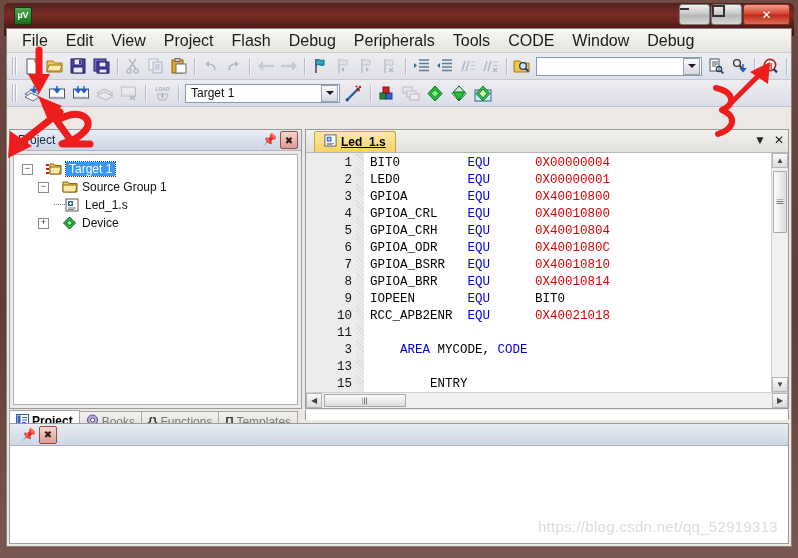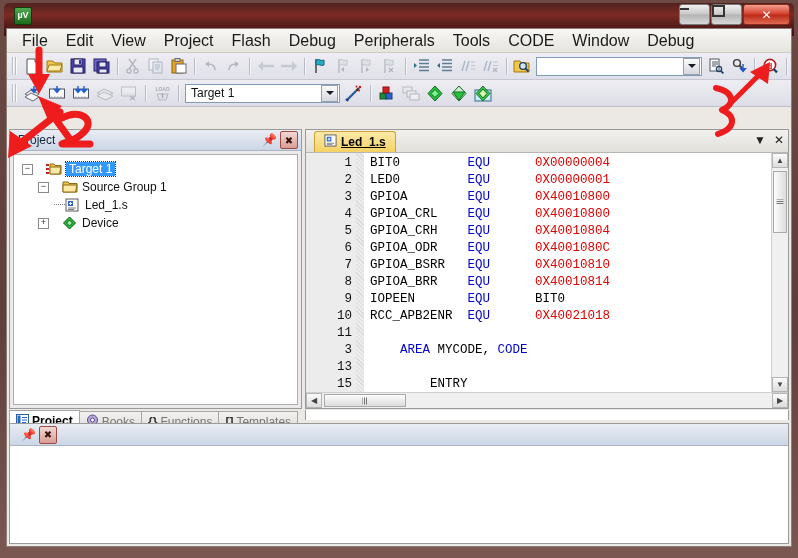--- a/index.html
+++ b/index.html
@@ -784,20 +784,23 @@
 
       <div class="buildpanel">
         <div class="bocap">
           <div class="capbtn" title="Auto Hide">
             <span class="pinico">📌</span>
           </div>
           <div class="capbtn closeb" title="Close">
             <i>✖</i>
           </div>
         </div>
+        <div class="bobody">
+          <div class="watermark">https://blog.csdn.net/qq_52919313</div>
+        </div>
       </div>
 
     </div>
   </div>
 
   <svg class="annot" viewBox="0 0 798 558" xmlns="http://www.w3.org/2000/svg">
 
     <g>
       <path d="M39 50 L39 78" stroke="#ee1c1c" stroke-width="7" fill="none" stroke-linecap="round"></path>
       <path d="M28 74 L39 94 L50 74 Z" fill="#ee1c1c"></path>

